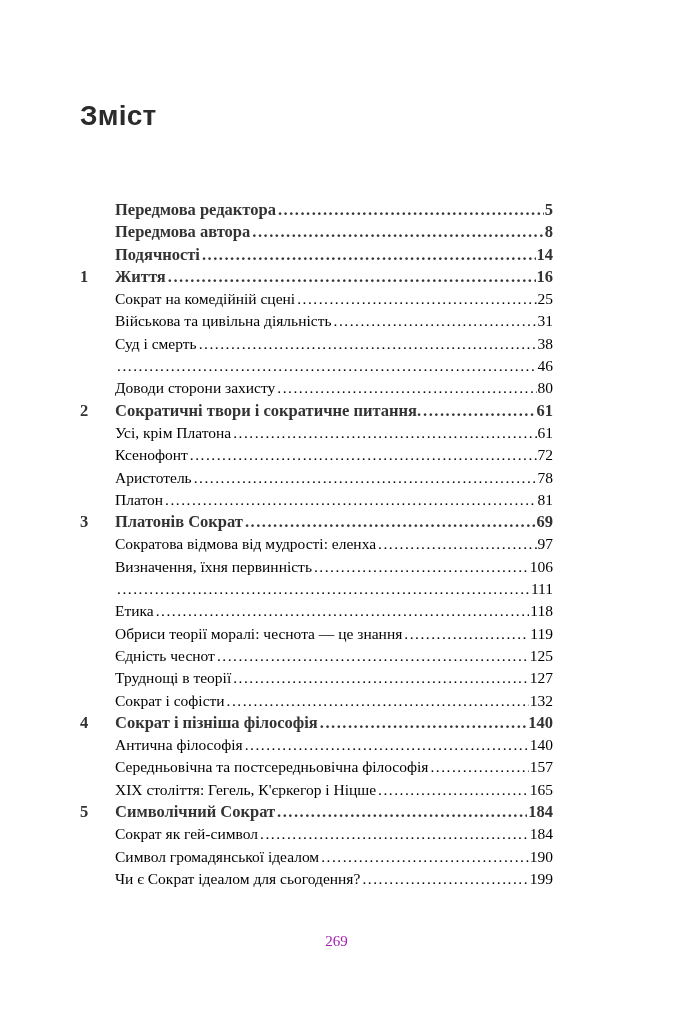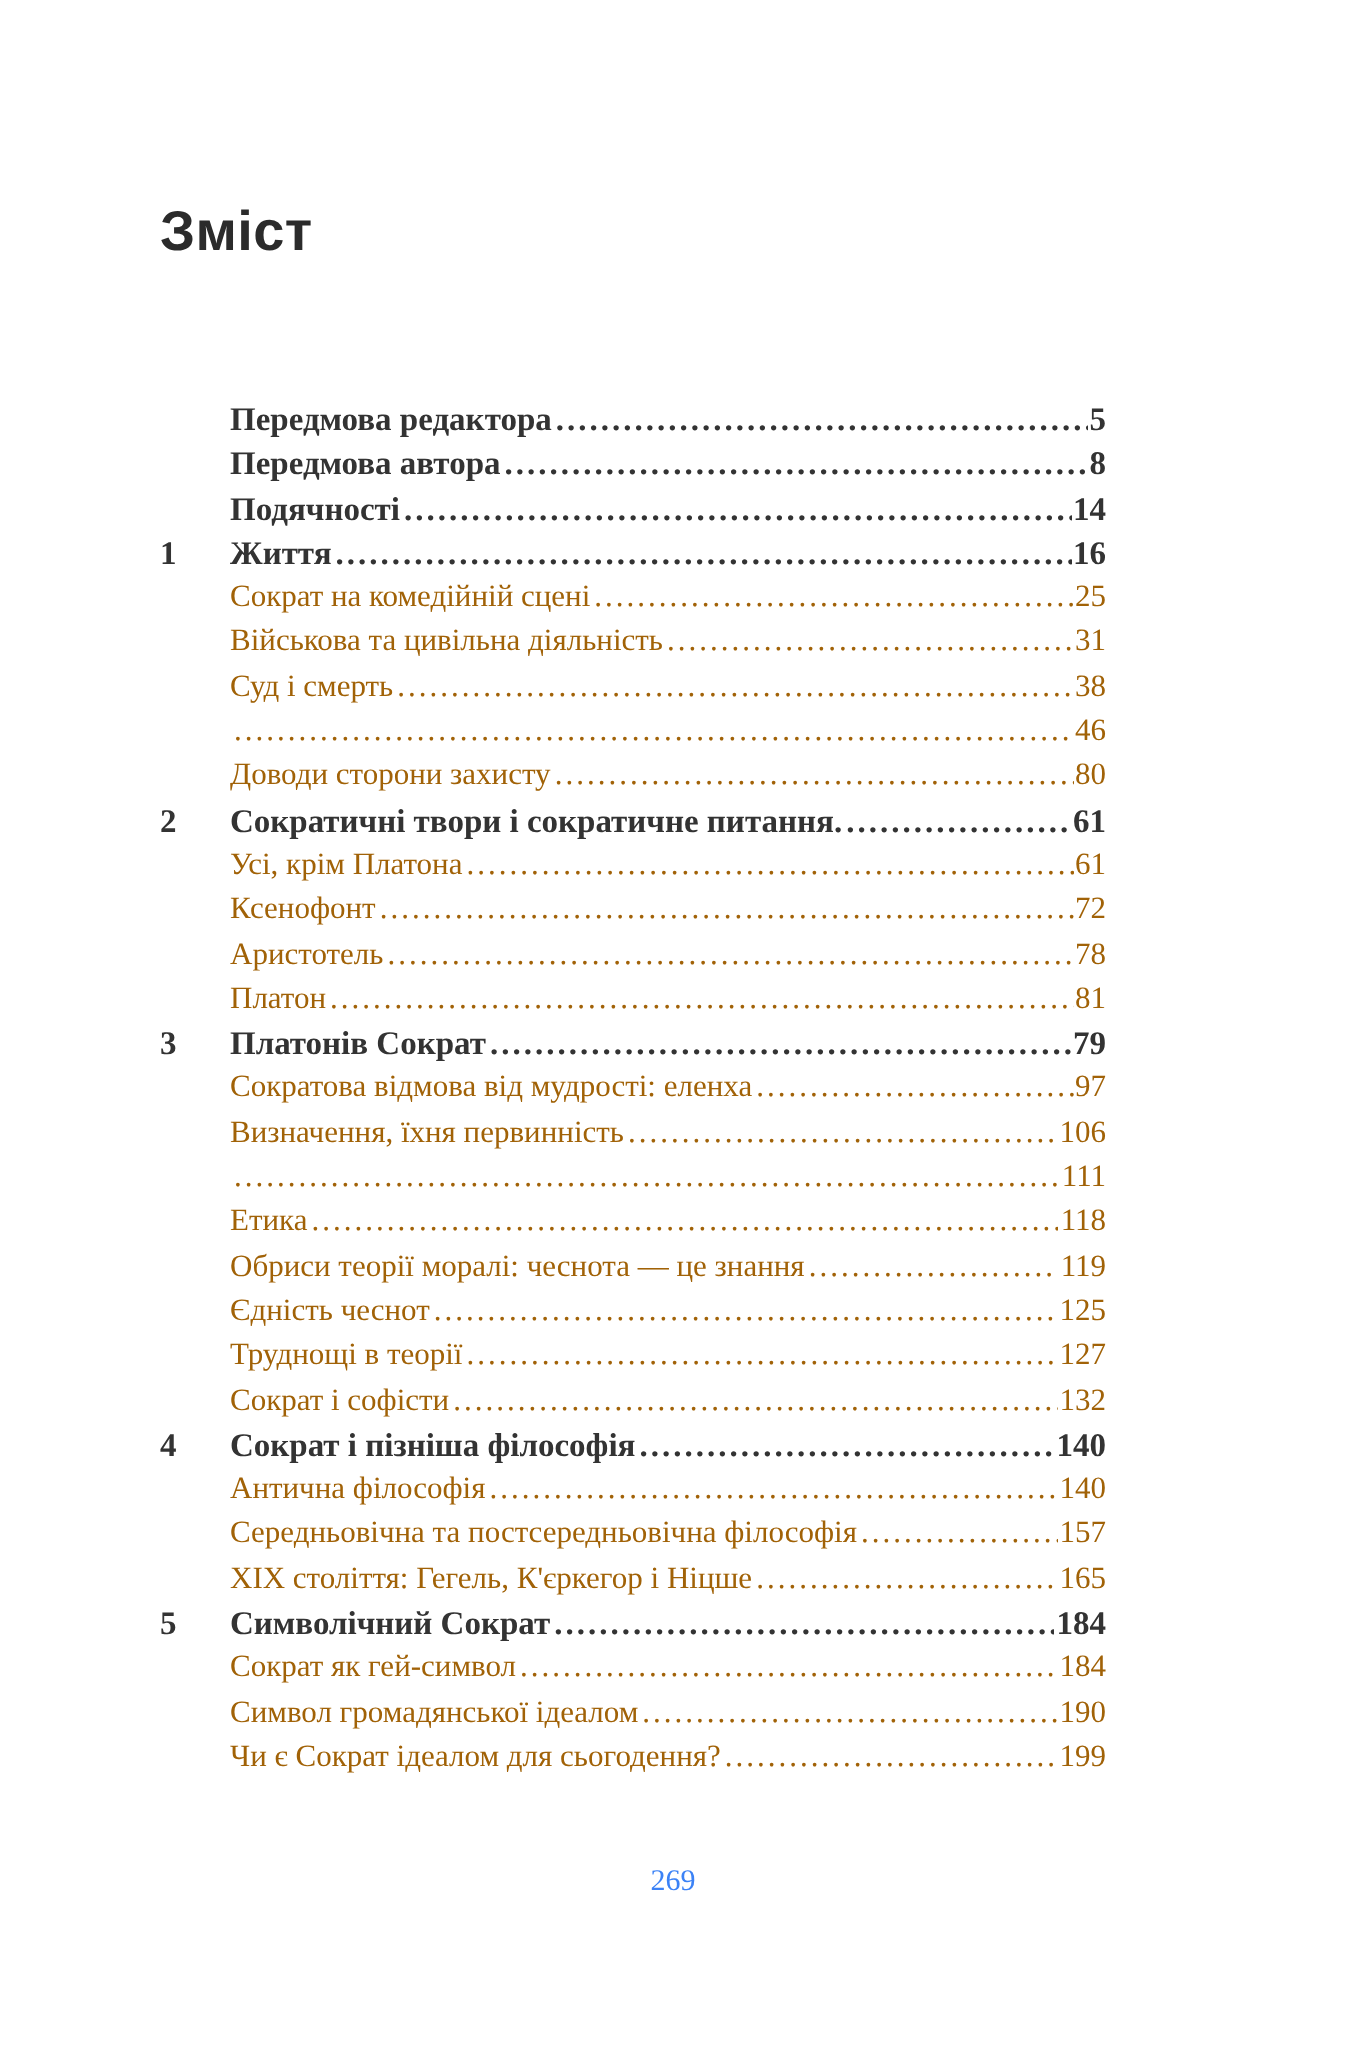--- a/index.html
+++ b/index.html
@@ -33,21 +33,21 @@
     top: 199px;
     left: 80px;
     right: 120px;
   }
   .row {
     display: flex;
     align-items: baseline;
     height: 22.3px;
     line-height: 22.3px;
     font-size: 15.5px;
-    color: #a16207;
+    color: #000000;
   }
   .row.bold {
     font-weight: 700;
     font-size: 16.5px;
     color: #333333;
   }
   .num {
     flex: none;
     width: 35px;
     font-weight: 700;
@@ -68,21 +68,21 @@
     flex: none;
     white-space: nowrap;
   }
   .folio {
     position: absolute;
     bottom: 74px;
     left: 0;
     width: 100%;
     text-align: center;
     font-size: 15px;
-    color: #3b82f6;
+    color: #a21caf;
   }
 </style>
 </head>
 <body>
 
 <div class="sheet">
   <h1 class="title">Зміст</h1>
   <div class="toc" id="toc">
       <div class="row bold">
         <span class="num"></span>
@@ -164,21 +164,21 @@
       <div class="row">
         <span class="num"></span>
         <span class="label">Платон</span>
         <span class="dots">............................................................................................................................................</span>
         <span class="pg">81</span>
       </div>
       <div class="row bold">
         <span class="num">3</span>
         <span class="label">Платонів Сократ</span>
         <span class="dots">............................................................................................................................................</span>
-        <span class="pg">79</span>
+        <span class="pg">69</span>
       </div>
       <div class="row">
         <span class="num"></span>
         <span class="label">Сократова відмова від мудрості: еленха</span>
         <span class="dots">............................................................................................................................................</span>
         <span class="pg">97</span>
       </div>
       <div class="row">
         <span class="num"></span>
         <span class="label">Визначення, їхня первинність</span>

